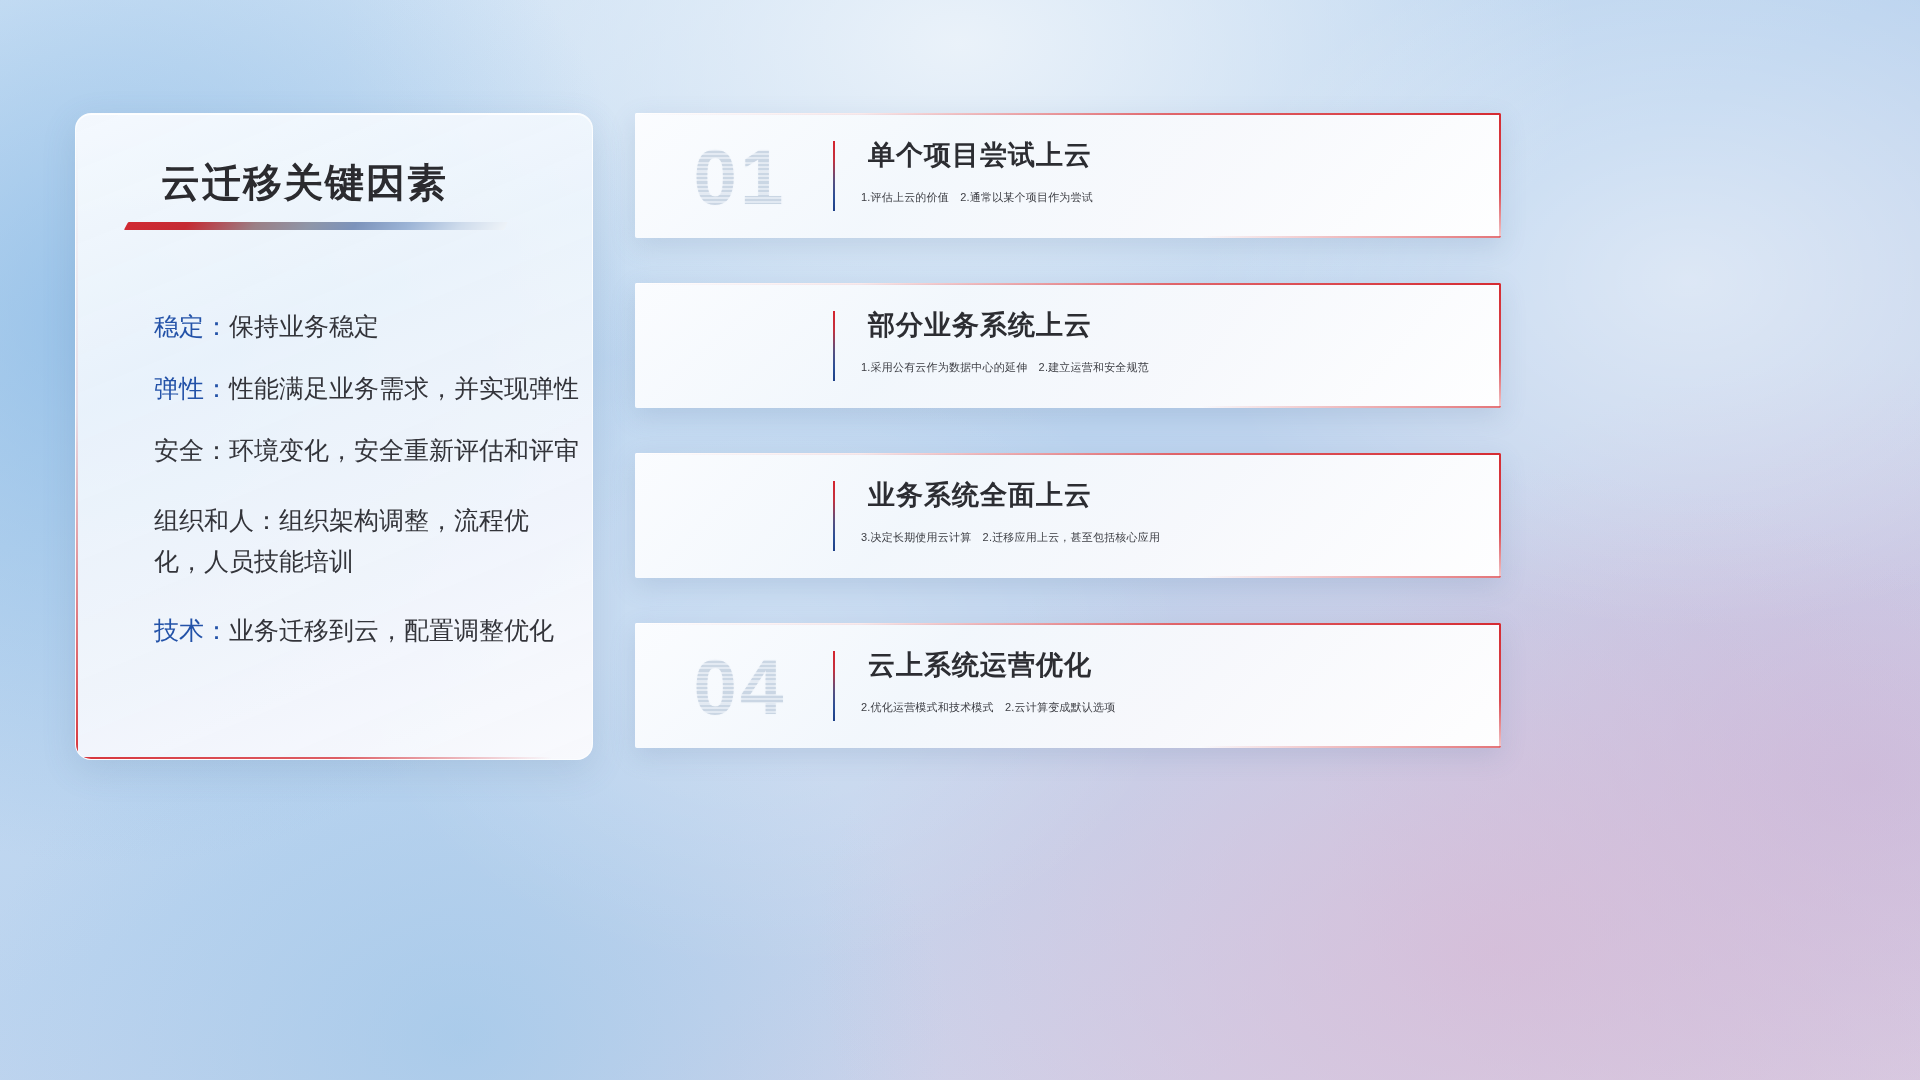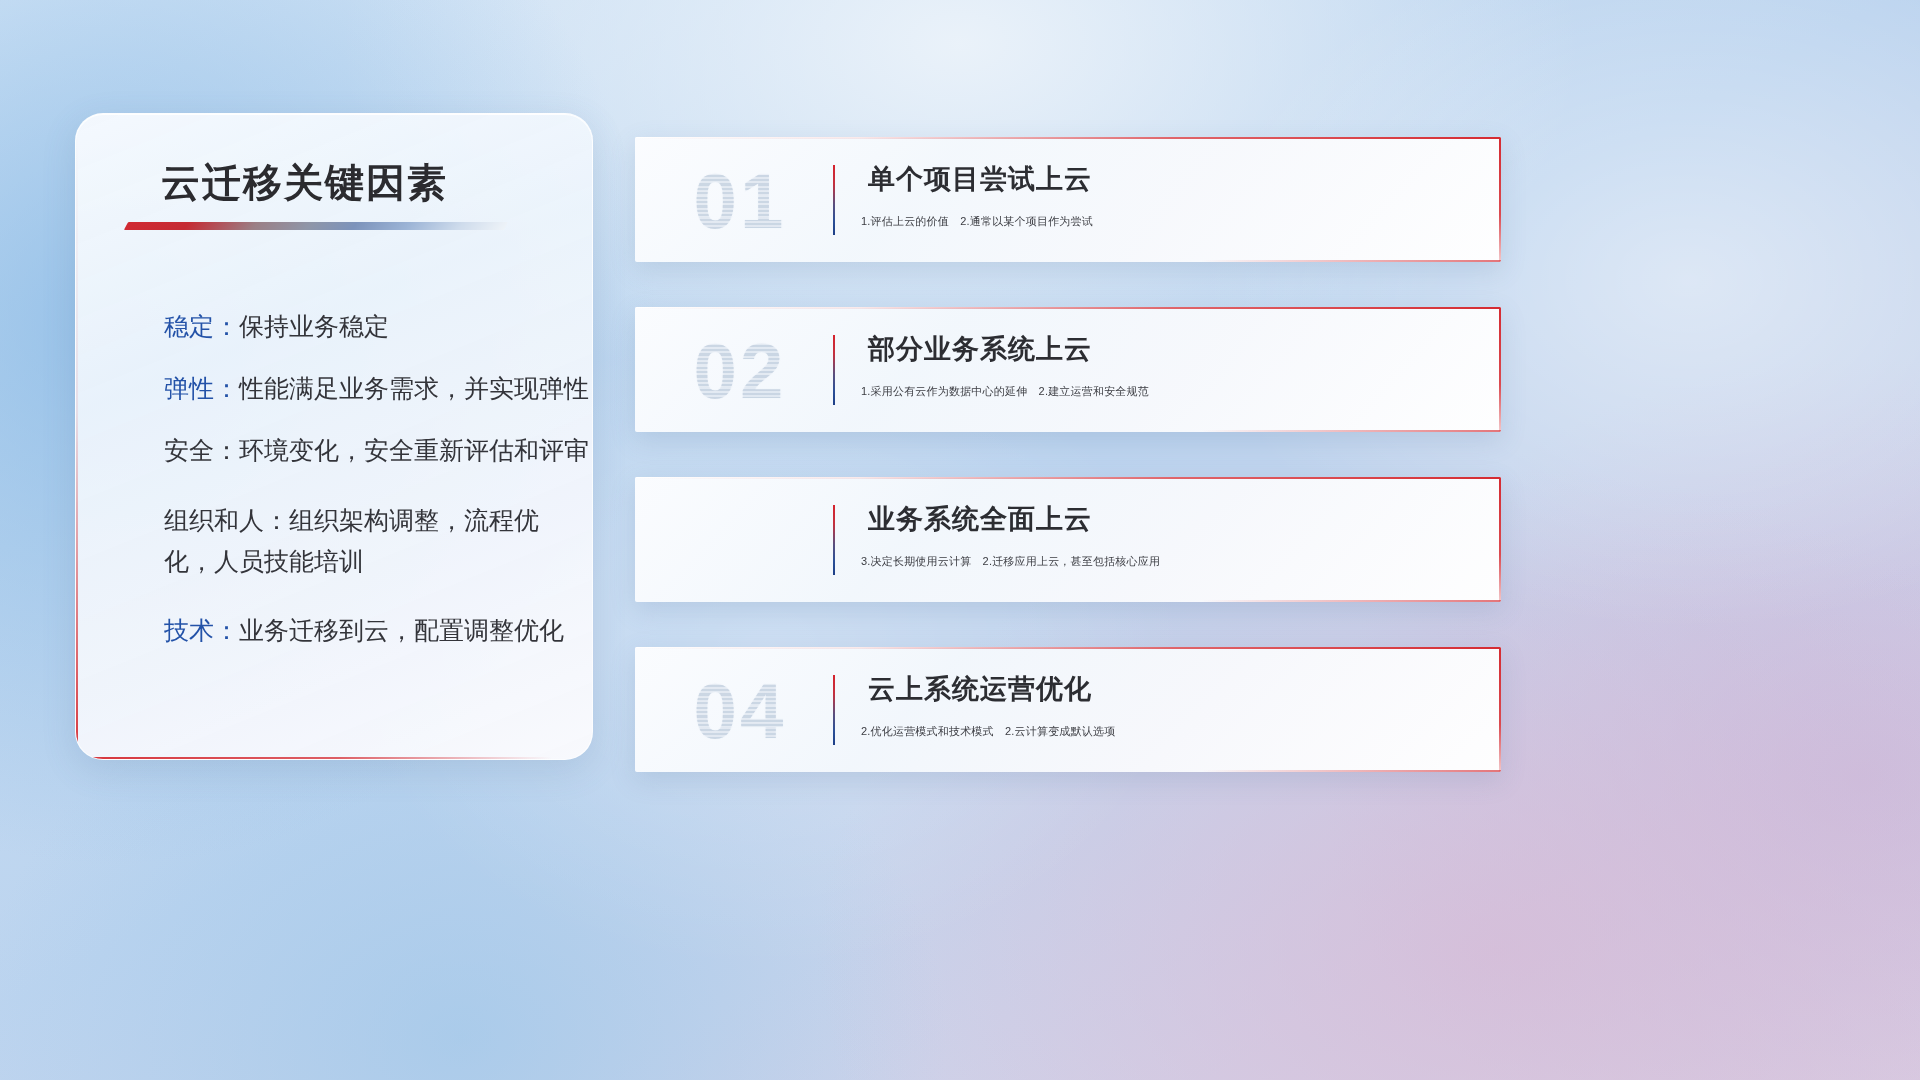--- a/index.html
+++ b/index.html
@@ -20,21 +20,21 @@
   }
   #bg2{position:absolute;inset:0;z-index:0;
       background:
         radial-gradient(700px 500px at 88% 26%, rgba(255,255,255,0.45) 0%, rgba(255,255,255,0) 70%),
         radial-gradient(600px 460px at 40% 60%, rgba(255,255,255,0.25) 0%, rgba(255,255,255,0) 70%);}
   #stage{position:absolute;inset:0;z-index:2;}
 
   
   #left-panel{
     position:absolute;left:75px;top:113px;width:516px;height:645px;
-    border-radius:28px;
+    border-radius:16px;
     background:linear-gradient(158deg, rgba(246,250,254,0.96) 0%, rgba(238,245,252,0.93) 35%, rgba(243,246,252,0.95) 70%, rgba(250,250,253,0.97) 100%);
     box-shadow:0 10px 34px rgba(80,110,150,0.16), inset 0 1px 0 rgba(255,255,255,0.9);
     border:1px solid rgba(255,255,255,0.75);
     overflow:hidden;
   }
   #left-panel .edge-red{
     position:absolute;left:0;top:14px;bottom:0;width:2px;
     background:linear-gradient(to bottom, rgba(213,43,50,0) 0%, rgba(213,43,50,0.10) 45%, rgba(213,43,50,0.95) 100%);
   }
   #left-panel .edge-red-b{
@@ -44,35 +44,35 @@
   #panel-title{
     position:absolute;left:85px;top:42px;width:420px;
     font-size:39px;font-weight:bold;color:#2b2b2f;letter-spacing:2px;
   }
   #panel-underline{
     position:absolute;left:50px;top:108px;width:380px;height:8px;
     background:linear-gradient(100deg,#d02a33 0%,#c52b34 16%,#9a7f86 34%,#8f96a8 48%,#7c93bb 60%,#9cb4d6 74%,#cfdcec 88%,#eef3f8 100%);
     transform:skewX(-28deg);
     border-radius:1px;
   }
-  #panel-list{position:absolute;left:88px;top:200px;right:24px;}
+  #panel-list{position:absolute;left:78px;top:200px;right:24px;}
   .kf-row{
     font-size:25px;line-height:1.0;color:#33343a;margin-bottom:37px;white-space:nowrap;
   }
   .kf-row .kf-key{font-weight:normal;}
   .kf-row.accent .kf-key{color:#2352a8;}
   .kf-row .kf-val{color:#33343a;}
   .kf-row.wrap{white-space:normal;line-height:1.62;}
 
   
   .step-card{
     position:absolute;left:635px;width:866px;height:125px;
     background:linear-gradient(135deg, rgba(252,253,255,0.97) 0%, rgba(245,249,253,0.93) 34%, rgba(249,250,253,0.95) 62%, rgba(255,255,255,0.98) 100%);
     box-shadow:0 8px 26px rgba(84,112,152,0.17), inset 0 1px 0 rgba(255,255,255,0.9);
-    border-radius:2px;overflow:hidden;margin-top:24px;
+    border-radius:2px;overflow:hidden;
   }
   .step-card .b-top{
     position:absolute;left:0;right:0;top:0;height:2px;
     background:linear-gradient(to right, rgba(213,43,50,0) 0%, rgba(213,43,50,0.10) 26%, rgba(213,43,50,0.72) 62%, rgba(213,43,50,1) 100%);
   }
   .step-card .b-right{
     position:absolute;right:0;top:0;bottom:0;width:2px;
     background:linear-gradient(to bottom, rgba(213,43,50,1) 0%, rgba(213,43,50,0.85) 62%, rgba(213,43,50,0.25) 100%);
   }
   .step-card .b-bottom{
@@ -141,21 +141,20 @@
         <div class="b-bottom"></div>
         <div class="ghost-num"><span>01</span></div>
         <div class="divider"></div>
         <div class="step-title">单个项目尝试上云</div>
         <div class="step-desc">1.评估上云的价值　2.通常以某个项目作为尝试</div>
       </div>
       <div class="step-card" style="top: 283px;">
         <div class="b-top"></div>
         <div class="b-right"></div>
         <div class="b-bottom"></div>
-        <div class="ghost-num"><span>02</span></div>
         <div class="divider"></div>
         <div class="step-title">部分业务系统上云</div>
         <div class="step-desc">1.采用公有云作为数据中心的延伸　2.建立运营和安全规范</div>
       </div>
       <div class="step-card" style="top: 453px;">
         <div class="b-top"></div>
         <div class="b-right"></div>
         <div class="b-bottom"></div>
         <div class="divider"></div>
         <div class="step-title">业务系统全面上云</div>

